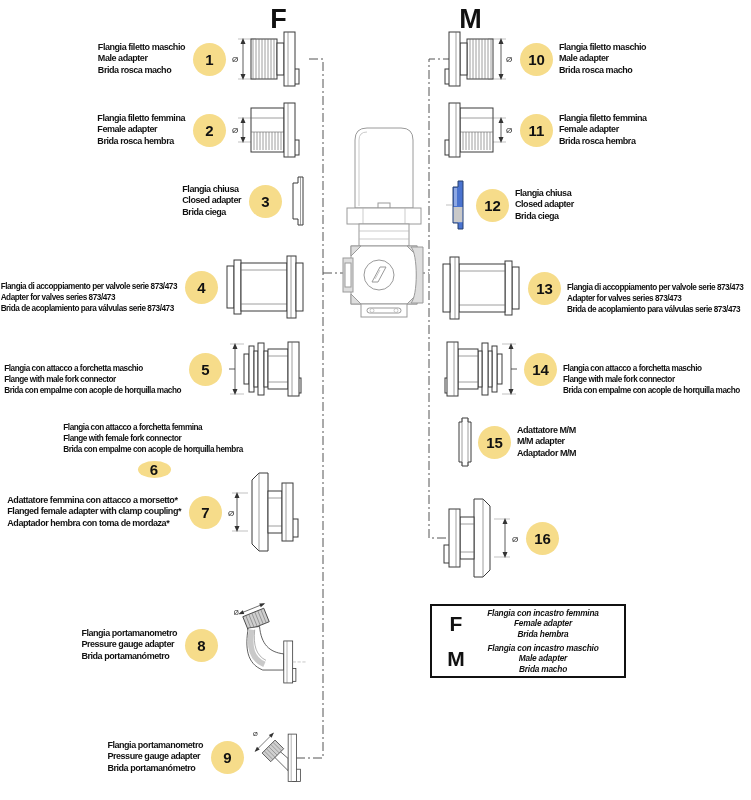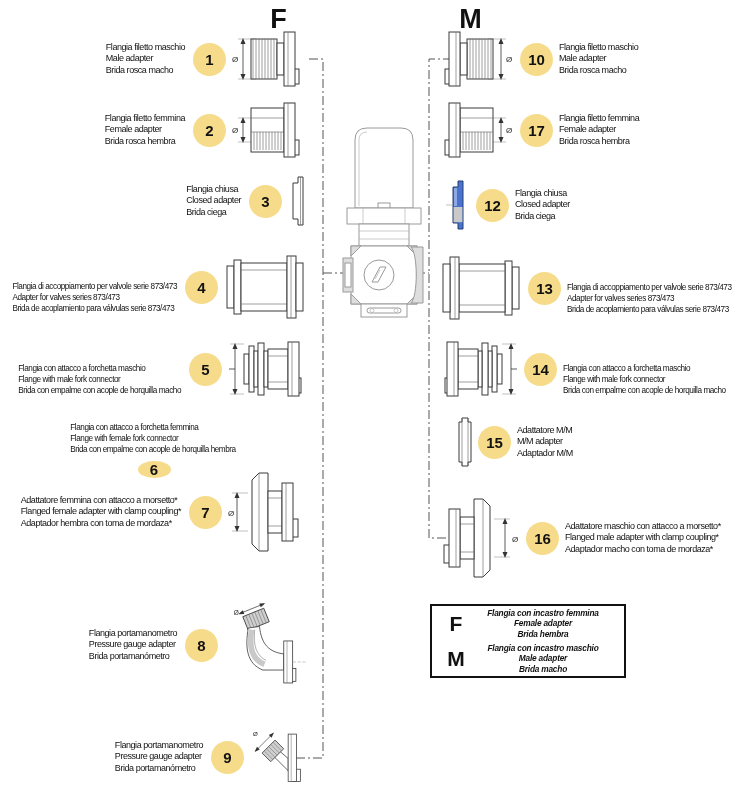--- a/index.html
+++ b/index.html
@@ -7,21 +7,21 @@
        font-family:"Liberation Sans","DejaVu Sans",sans-serif;color:#111;}
   .overlay{position:absolute;left:0;top:0;z-index:0;}
   .dash{fill:none;stroke:#555;stroke-width:1;stroke-dasharray:9 3 2 3;}
   .hdr{position:absolute;z-index:3;width:40px;text-align:center;
        font-size:27px;font-weight:bold;letter-spacing:-1px;}
   #hdr-f{left:258px;top:4px;}
   #hdr-m{left:450px;top:4px;}
   .row{position:absolute;display:flex;align-items:center;gap:6px;z-index:2;}
   .row.l{left:0;width:308px;justify-content:flex-end;}
   .row.r{left:438px;width:313px;justify-content:flex-start;}
-  .label{font-size:9px;font-weight:normal;letter-spacing:-0.45px;line-height:11.5px;white-space:nowrap;}
+  .label{font-size:9px;font-weight:bold;letter-spacing:-0.45px;line-height:11.5px;white-space:nowrap;}
   .label.sm{font-size:8.2px;line-height:11px;margin-top:20px;}
   .l .label{text-align:left;margin-right:2px;}
   .badge{width:33px;height:33px;min-width:33px;border-radius:50%;background:var(--badge,#f6dc8a);
          display:flex;align-items:center;justify-content:center;
          font-size:15px;font-weight:bold;color:#111;}
   svg{display:block;}
   
   .s{stroke:#3a3a3a;stroke-width:1;fill:#fff;}
   .sg{stroke:#3a3a3a;stroke-width:1;fill:#cfcfcf;}
   .th{stroke:#6a6a6a;stroke-width:.65;fill:none;}
@@ -327,21 +327,21 @@
       <rect class="s" x="19" y="8" width="33" height="44"></rect>
       <line class="th" x1="19" y1="18" x2="52" y2="18"></line>
         <line class="th" x1="19" y1="32" x2="52" y2="32"></line>
       <path class="th" d="M22 32v18M25 32v18M28 32v18M31 32v18M34 32v18M37 32v18M40 32v18M43 32v18M46 32v18M49 32v18"></path>
       <rect class="s" x="58" y="40" width="9" height="15"></rect>
       <rect class="s" x="52" y="3" width="11" height="54"></rect>
         <line class="th" x1="56" y1="3" x2="56" y2="57"></line>
     </g>
     <text class="dia" x="68" y="33">Ø</text>
   </svg>
-  <div class="badge">17</div>
+  <div class="badge">11</div>
   <div class="label">
     <div>Flangia filetto femmina</div>
       <div>Female adapter</div>
       <div>Brida rosca hembra</div>
   </div>
 </div>
 
 <div class="row r" style="top:176px;height:58px;">
   <svg width="24" height="56" style="margin-left:8px">
     <line class="ext" x1="0" y1="28" x2="6" y2="28"></line>
@@ -435,25 +435,20 @@
       <rect class="s" x="40" y="20" width="14" height="42"></rect>
       <line class="th" x1="40" y1="27" x2="54" y2="27"></line>
         <line class="th" x1="40" y1="55" x2="54" y2="55"></line>
       <rect class="s" x="58" y="48" width="12" height="18"></rect>
       <rect class="s" x="54" y="12" width="11" height="58"></rect>
         <line class="th" x1="58" y1="12" x2="58" y2="70"></line>
     </g>
     <text class="dia" x="74" y="45">Ø</text>
   </svg>
   <div class="badge">16</div>
-  <div class="label">
-    <div>Adattatore maschio con attacco a morsetto*</div>
-      <div>Flanged male adapter with clamp coupling*</div>
-      <div>Adaptador macho con toma de mordaza*</div>
-  </div>
 </div>
 
 <div class="legend">
   <div class="key">F</div>
   <div class="txt">
     <div>Flangia con incastro femmina</div>
       <div>Female adapter</div>
       <div>Brida hembra</div>
   </div>
   <div class="key">M</div>

